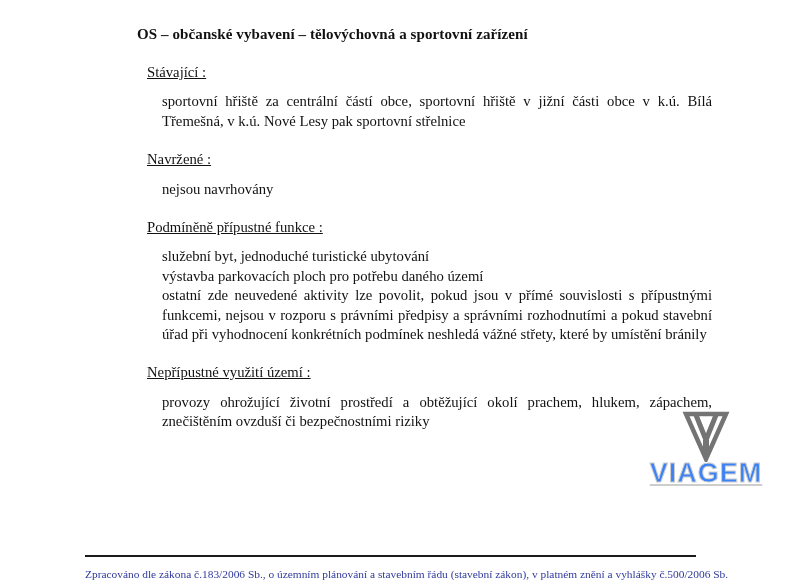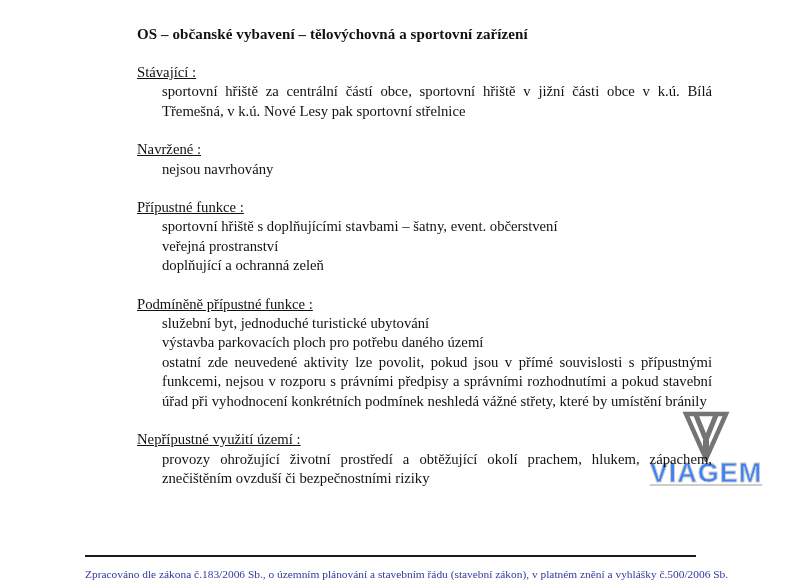--- a/index.html
+++ b/index.html
@@ -31,21 +31,21 @@
     margin: 0;
     font-size: 15px;
     font-weight: bold;
     line-height: 20px;
     letter-spacing: 0.1px;
   }
   .section {
     margin-top: 19px;
   }
   .section-heading {
-    margin: 0;
+    margin: 10px;
     font-size: 14.7px;
     font-weight: normal;
     text-decoration: underline;
     line-height: 19.4px;
   }
   .item {
     margin: 0 0 0 25px;
     width: 550px;
     line-height: 19.4px;
   }
@@ -125,26 +125,20 @@
     <div class="section">
       <h2 class="section-heading">Stávající :</h2>
       <p class="item justify">sportovní hřiště za centrální částí obce, sportovní hřiště v jižní části obce v k.ú. Bílá Třemešná, v k.ú. Nové Lesy pak sportovní střelnice</p>
     </div>
 
     <div class="section">
       <h2 class="section-heading">Navržené :</h2>
       <p class="item">nejsou navrhovány</p>
     </div>
 
-    <div class="section">
-      <h2 class="section-heading">Přípustné funkce :</h2>
-      <p class="item">sportovní hřiště s doplňujícími stavbami – šatny, event. občerstvení</p>
-      <p class="item">veřejná prostranství</p>
-      <p class="item">doplňující a ochranná zeleň</p>
-    </div>
 
     <div class="section">
       <h2 class="section-heading">Podmíněně přípustné funkce :</h2>
       <p class="item">služební byt, jednoduché turistické ubytování</p>
       <p class="item">výstavba parkovacích ploch pro potřebu daného území</p>
       <p class="item justify">ostatní zde neuvedené aktivity lze povolit, pokud jsou v přímé souvislosti s přípustnými funkcemi, nejsou v rozporu s právními předpisy a správními rozhodnutími a pokud stavební úřad při vyhodnocení konkrétních podmínek neshledá vážné střety, které by umístění bránily</p>
     </div>
 
     <div class="section">
       <h2 class="section-heading">Nepřípustné využití území :</h2>

